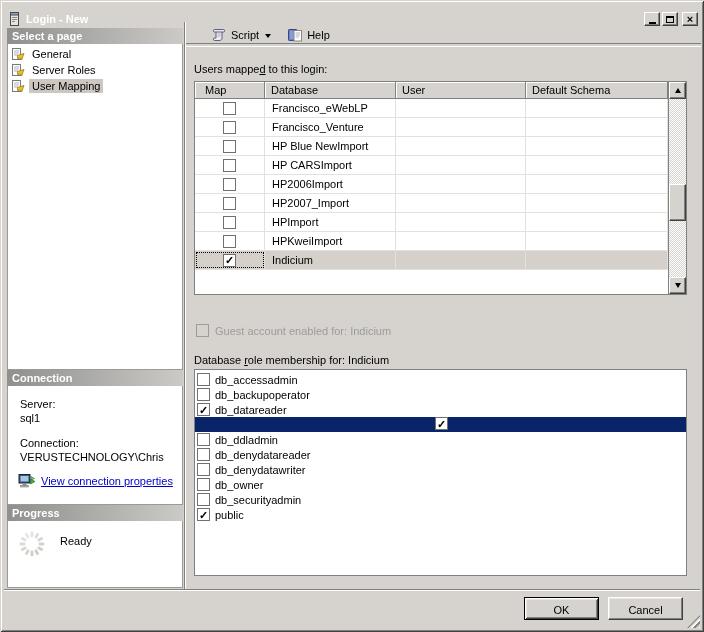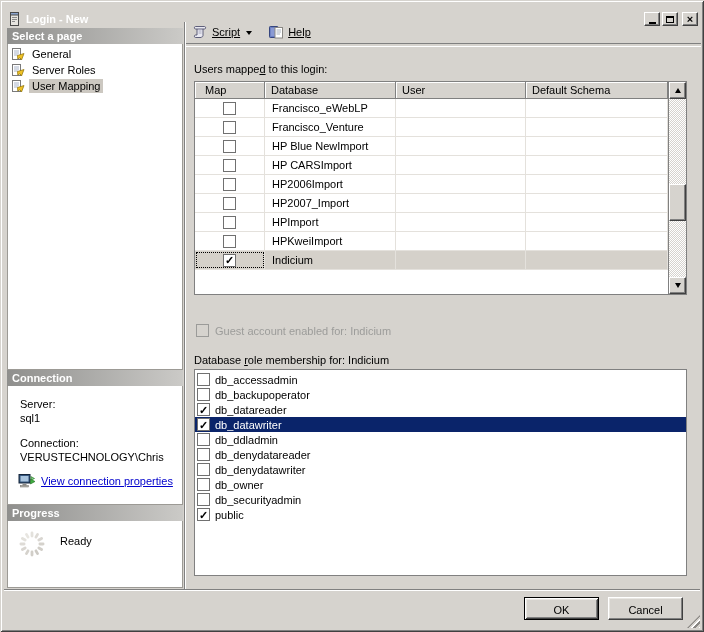--- a/index.html
+++ b/index.html
@@ -48,21 +48,21 @@
   .link-row{display:flex;align-items:center;margin:9px 0 0 10px;}
   .link-row .mon-ico{width:18px;height:16px;margin-right:5px;flex:none;}
   .link{color:#0000cc;text-decoration:underline;cursor:pointer;}
   .spinner{position:absolute;left:10px;top:9px;width:28px;height:28px;}
   .ready-txt{position:absolute;left:52px;top:14px;}
   
   .divider-v{position:absolute;left:184px;top:22px;bottom:43px;width:2px;
     border-left:1px solid #808080;border-right:1px solid #fff;}
   .toolbar{
     position:absolute;left:186px;top:22px;right:3px;height:25px;
-    display:flex;align-items:flex-start;padding-left:3px;text-decoration:underline;
+    display:flex;align-items:center;padding-left:22px;
   }
   .toolbar::after{content:"";position:absolute;left:0;right:0;bottom:0;height:2px;
     border-top:1px solid #808080;border-bottom:1px solid #fff;}
   .tb-btn{display:flex;align-items:center;padding:2px 3px;cursor:default;}
   .tb-ico{width:16px;height:16px;margin-right:4px;flex:none;}
   .dd-arrow{width:0;height:0;border-left:3px solid transparent;border-right:3px solid transparent;
     border-top:4px solid #000;margin:2px 4px 0 6px;}
   .tb-gap{width:6px;}
   .main{position:absolute;left:186px;top:47px;width:510px;height:542px;}
   .accel{text-decoration:underline;}
@@ -107,21 +107,21 @@
   
   .guest-row{position:absolute;left:10px;top:277px;display:flex;align-items:center;}
   .guest-row .guest-label{margin-left:6px;color:#9c9c9a;}
   .lbl-roles{position:absolute;left:8px;top:307px;}
   .role-list{
     position:absolute;left:8px;top:322px;width:493px;height:207px;
     background:#fff;border:1px solid #808080;padding-top:2px;overflow:hidden;
   }
   .role-item{display:flex;align-items:center;height:15px;padding-left:2px;cursor:default;}
   .role-item .role-name{margin-left:5px;}
-  .role-item.sel{background:#0a246a;}
+  .role-item.sel{background:#0a246a;flex-direction:column;}
   .role-item.sel .role-name{color:#fff;}
   
   .footer-line{position:absolute;left:4px;right:4px;top:589px;height:2px;
     border-top:1px solid #808080;border-bottom:1px solid #fff;}
   .btn{
     position:absolute;top:597px;width:75px;height:23px;background:#d6d3ce;
     text-align:center;padding-top:4px;cursor:default;
     border:1px solid;border-color:#fff #404040 #404040 #fff;
     box-shadow:inset -1px -1px 0 #808080, inset 1px 1px 0 #e8e6e2;
     font-family:"Liberation Sans",sans-serif;font-size:11px;

